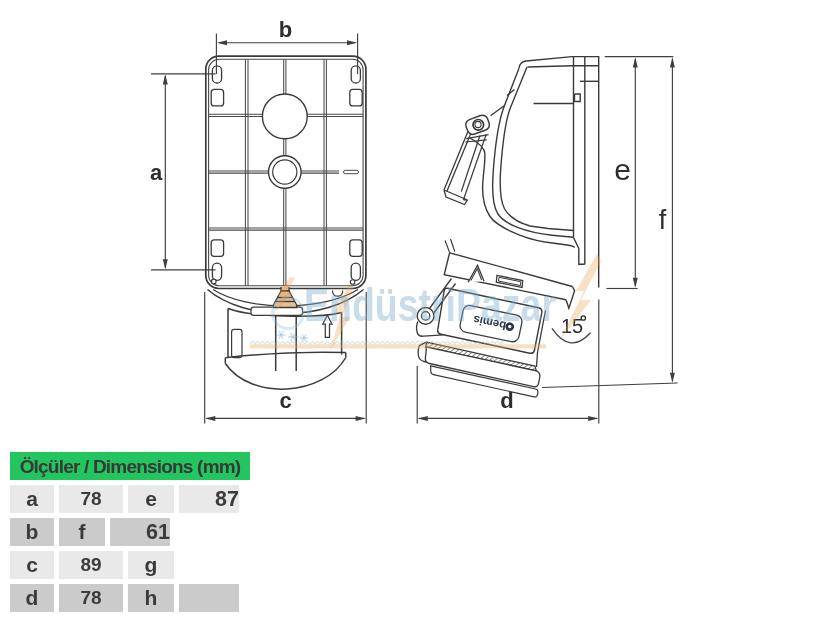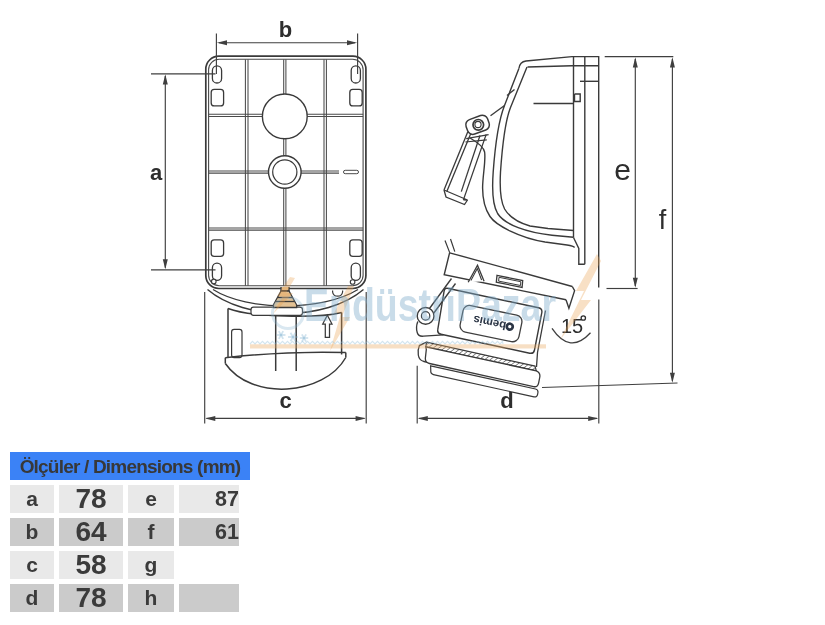--- a/index.html
+++ b/index.html
@@ -1,22 +1,22 @@
 <!DOCTYPE html>
 <html><head>
 <meta charset="utf-8">
 <style>
 html,body{margin:0;padding:0;width:825px;height:625px;background:#fff;overflow:hidden}
 #stage{position:relative;width:825px;height:625px;font-family:"Liberation Sans",sans-serif}
 #draw{position:absolute;left:0;top:0}
 .tbl{position:absolute;left:10px;top:452px;width:240px}
-.hd{background:#3b82f6;height:28px;line-height:29px;text-align:center;font-size:19px;font-weight:bold;color:#383838;letter-spacing:-0.8px}
+.hd{background:#22c55e;height:28px;line-height:29px;text-align:center;font-size:19px;font-weight:bold;color:#383838;letter-spacing:-0.8px}
 .row{display:flex;margin-top:5px;height:28px;line-height:28px;font-weight:bold;color:#3b3b3b}
 .c1{width:44px;text-align:center;font-size:21px}
-.c2{width:64px;text-align:center;font-size:28px;margin-left:5px}
+.c2{width:64px;text-align:center;font-size:19px;margin-left:5px}
 .c3{width:46px;text-align:center;font-size:21px;margin-left:5px}
 .c4{width:60px;text-align:right;font-size:21.5px;margin-left:5px}
 .lt{background:#e9e9e9}
 .dk{background:#cbcbcb}
 .wh{background:#fff}
 </style>
 </head>
 <body>
 <div id="stage">
 <svg id="draw" width="825" height="625" viewBox="0 0 825 625">
@@ -269,28 +269,27 @@
 
 <div class="row">
         <div class="c1 lt">a</div>
         <div class="c2 lt">78</div>
         <div class="c3 lt">e</div>
         <div class="c4 lt">87</div>
       </div>
 
 <div class="row">
         <div class="c1 dk">b</div>
-        <div class="c2 dk">64</div>
         <div class="c3 dk">f</div>
         <div class="c4 dk">61</div>
       </div>
 
 <div class="row">
         <div class="c1 lt">c</div>
-        <div class="c2 lt">58</div>
+        <div class="c2 lt">89</div>
         <div class="c3 lt">g</div>
         <div class="c4 wh"></div>
       </div>
 
 <div class="row">
         <div class="c1 dk">d</div>
         <div class="c2 dk">78</div>
         <div class="c3 dk">h</div>
         <div class="c4 dk"></div>
       </div>

